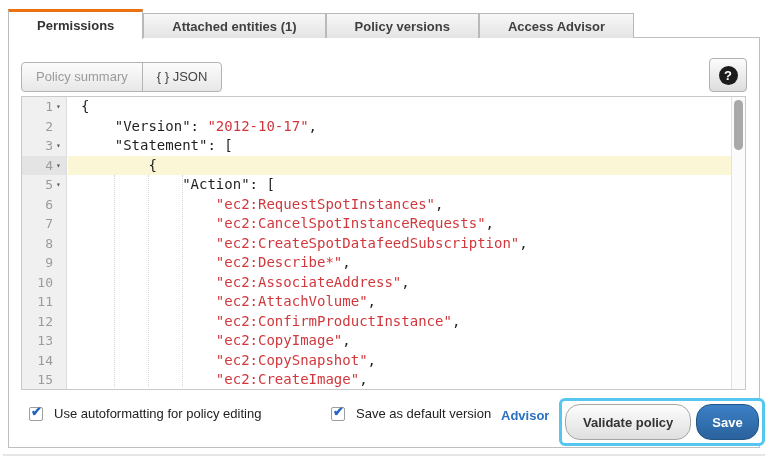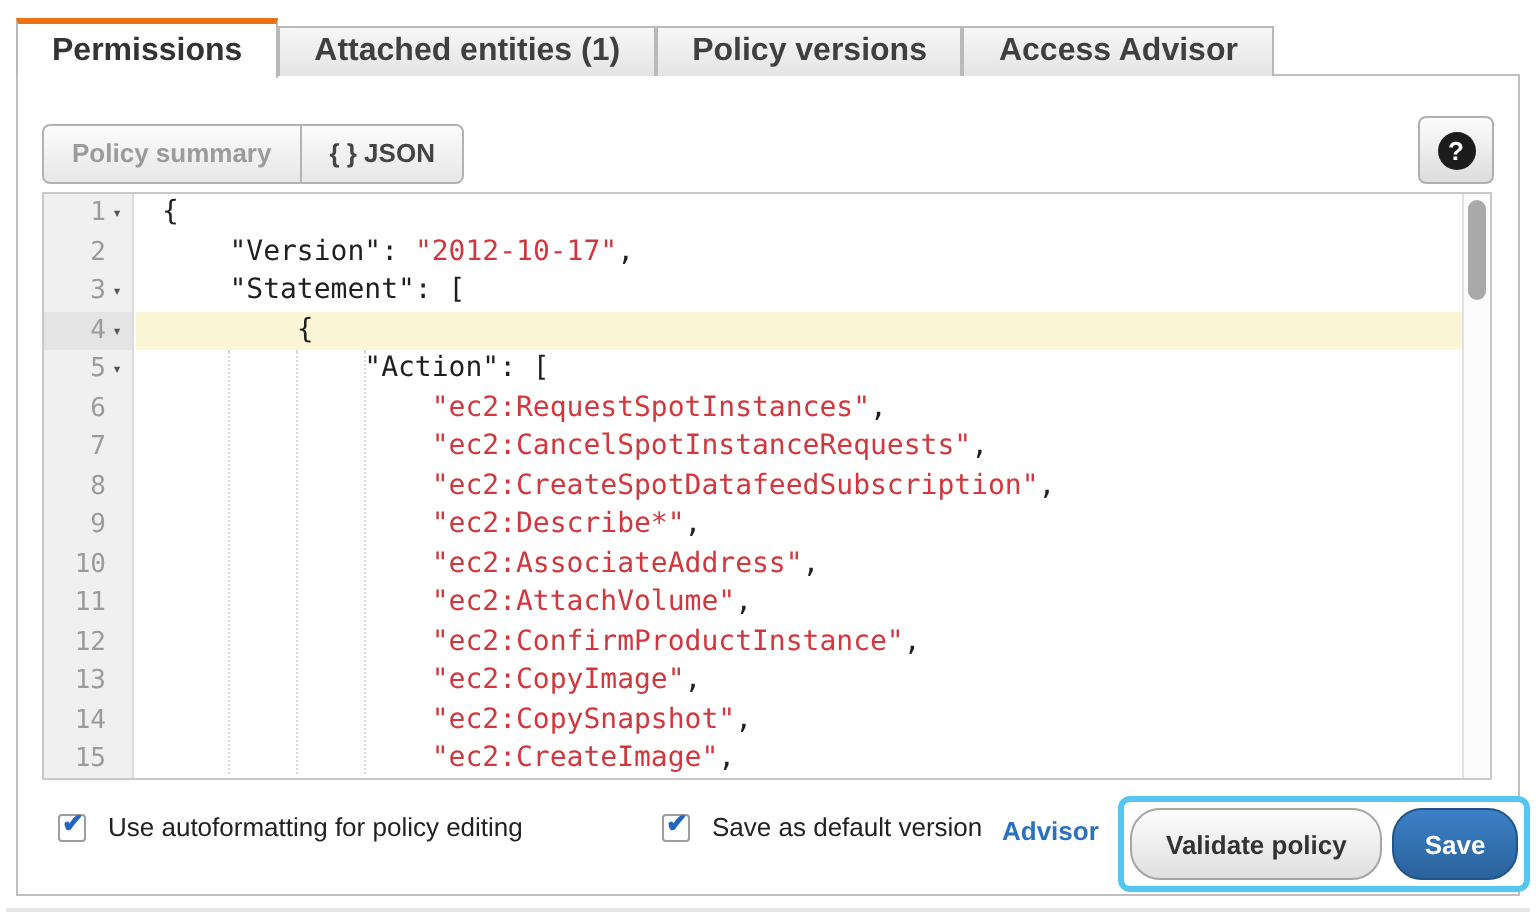--- a/index.html
+++ b/index.html
@@ -5,43 +5,43 @@
   * { margin:0; padding:0; box-sizing:border-box; }
   html,body { background:#fff; }
   #stage {
     position:relative; width:768px; height:460px; overflow:hidden;
     font-family:"Liberation Sans", sans-serif; background:#fff;
   }
 
   
   .tabs { position:absolute; left:8px; top:9px; height:29px; display:flex; align-items:flex-end; z-index:3; }
   .tab {
-    height:25px; display:flex; align-items:center; padding:0 17px;
-    font-size:16px; font-weight:bold; color:#3f3f3f; cursor:pointer;
+    height:25px; display:flex; align-items:center; padding:0 28px;
+    font-size:13px; font-weight:bold; color:#3f3f3f; cursor:pointer;
     background:linear-gradient(#f7f7f7,#e4e4e4);
     border:1px solid #b9b9b9; border-bottom:none; white-space:nowrap;
   }
   .tab.active {
     height:30px; margin-bottom:-1px; background:#fff; color:#333;
     border-top:3px solid #ec7211;
   }
 
   
   .panel {
     position:absolute; left:8px; top:37px; right:8px; bottom:12px;
     background:#fff; border:1px solid #bfbfbf; z-index:1;
   }
 
   
   .seg-group {
     position:absolute; left:12px; top:24px; height:30px; display:flex;
     border:1px solid #b3b3b3; border-radius:4px; overflow:hidden;
     background:linear-gradient(#fcfcfc,#e7e7e7);
   }
-  .seg { padding:0 14px; line-height:28px; font-size:13px; font-weight:bold; cursor:pointer; white-space:nowrap; }
+  .seg { padding:0 14px; line-height:28px; font-size:13px; font-weight:normal; cursor:pointer; white-space:nowrap; }
   .seg + .seg { border-left:1px solid #b3b3b3; }
   .seg.dim { color:#9b9b9b; }
   .seg.on  { color:#444; }
   .help-btn {
     position:absolute; right:12px; top:20px; width:38px; height:34px;
     border:1px solid #b0b0b0; border-radius:4px;
     background:linear-gradient(#fcfcfc,#dddddd);
     display:flex; align-items:center; justify-content:center; cursor:pointer;
   }
   .help-circle {

